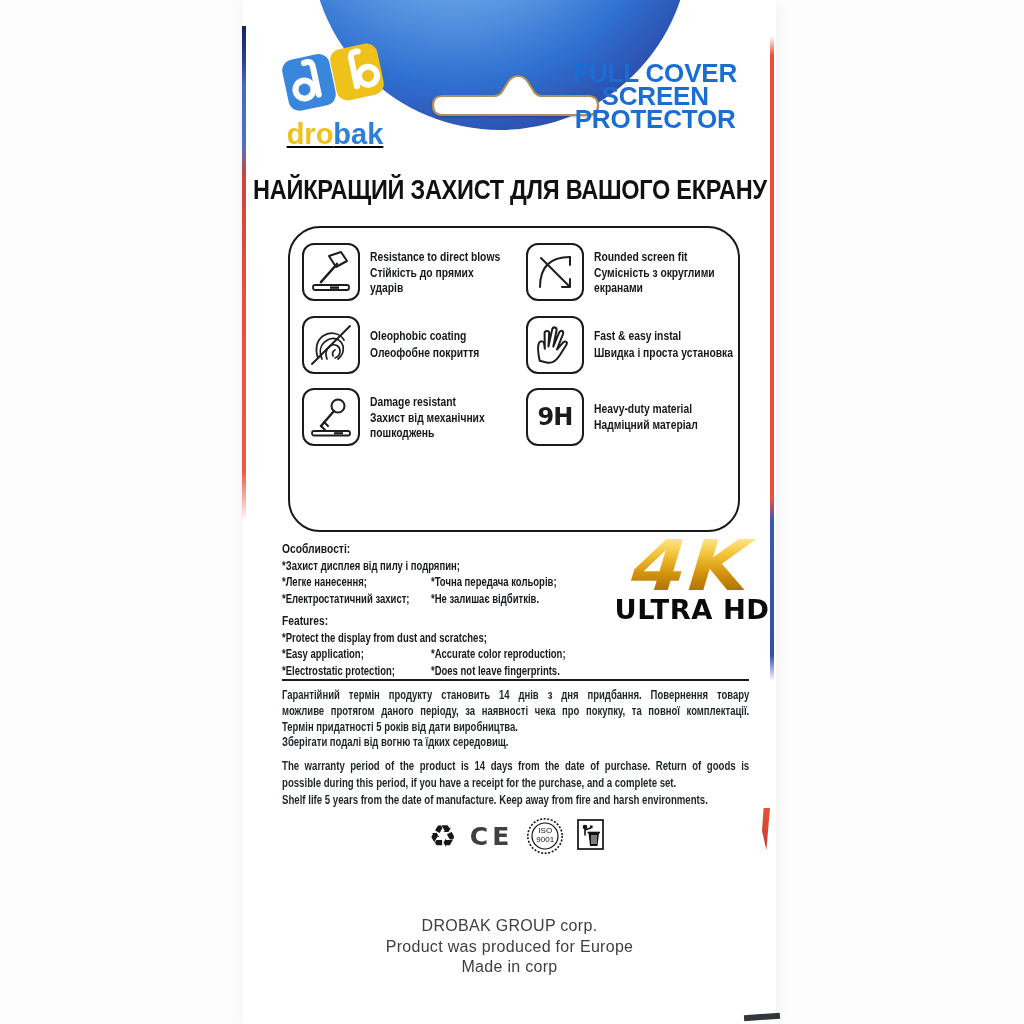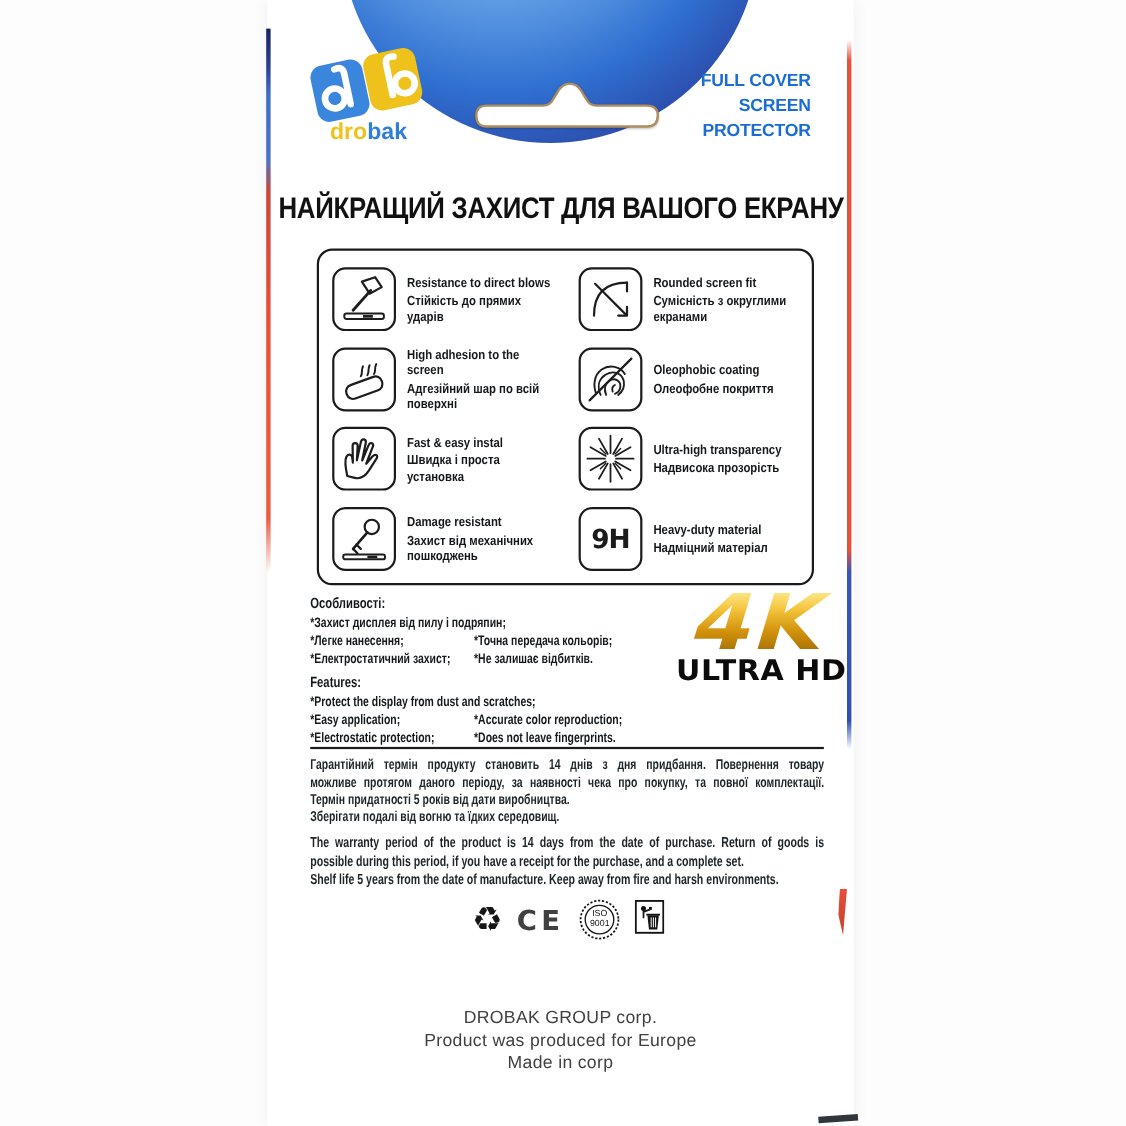--- a/index.html
+++ b/index.html
@@ -13,29 +13,29 @@
   }
   
   .sphere{
     position:absolute;left:67px;top:-250px;width:380px;height:380px;border-radius:50%;
     background:radial-gradient(circle at 38% 30%, #eef6fc 0%, #b9d7f1 14%, #5f9ce4 38%, #2f6fd0 62%, #2c49a8 82%, #2d2f8e 100%);
   }
   
   .slot{position:absolute;left:187px;top:72px;width:172px;height:50px;filter:drop-shadow(0 1px 1px rgba(0,0,0,.25));}
   
   .logo{position:absolute;left:34px;top:36px;width:116px;height:86px;}
-  .wordmark{position:absolute;left:30px;top:108px;width:124px;text-align:center;font-size:21px;font-weight:600;letter-spacing:0;}
+  .wordmark{position:absolute;left:30px;top:118px;width:124px;text-align:center;font-size:29px;font-weight:600;letter-spacing:0;text-decoration:underline;}
   .wm-l{color:#efc11b;} .wm-r{color:#2f7fd8;}
   
-  .tagline{position:absolute;right:39px;top:62px;text-align:right;color:#1a6ed3;font-weight:700;font-size:16px;line-height:23px;letter-spacing:-0.2px;}
+  .tagline{position:absolute;right:39px;top:62px;text-align:center;color:#1a6ed3;font-weight:700;font-size:26px;line-height:23px;letter-spacing:-0.2px;}
   
   .heading{position:absolute;left:267px;top:190px;transform:translate(-50%,-50%) scaleX(.87);
     white-space:nowrap;font-size:27px;font-weight:800;color:#111;letter-spacing:-0.3px;}
   
-  .fbox{position:absolute;left:45px;top:226px;width:452px;height:306px;border:2.5px solid #1a1a1a;border-radius:14px;
+  .fbox{position:absolute;left:45px;top:226px;width:452px;height:306px;border:2.5px solid #1a1a1a;border-radius:32px;
     box-sizing:border-box;display:grid;grid-template-columns:224px 1fr;grid-auto-rows:72.5px;padding:8px 0 8px 12px;}
   .fitem{display:flex;align-items:center;gap:10px;}
   .icon-frame{flex:0 0 auto;width:58px;height:58px;border:2.4px solid #1b1b1b;border-radius:12px;
     box-sizing:border-box;display:flex;align-items:center;justify-content:center;background:#fff;}
   .nine-h{font-family:"DejaVu Sans",sans-serif;font-size:24px;font-weight:bold;color:#1b1b1b;letter-spacing:-1px;}
   .ft-text{transform:scaleX(.86);transform-origin:0 50%;width:186px;}
   .ft-en{font-size:12px;font-weight:700;color:#14181b;line-height:14.5px;}
   .ft-uk{font-size:12px;font-weight:700;color:#14181b;line-height:14.5px;margin-top:2px;}
   svg.lineart{stroke:#1d1d1d;fill:none;stroke-linecap:round;stroke-linejoin:round;}
   
@@ -139,34 +139,20 @@
           <path d="M9 9 L37 37" stroke-width="2"></path>
           <path d="M38 8 V16 M30 38 H38 V30" stroke-width="2"></path>
         </svg>
       </span>
       <span class="ft-text">
         <div class="ft-en">Rounded screen fit</div>
         <div class="ft-uk">Сумісність з округлими екранами</div>
       </span>
     </div>
 
-    <div class="fitem">
-      <span class="icon-frame">
-        <svg class="lineart" width="46" height="46" viewBox="0 0 46 46">
-          <rect x="6" y="24" width="34" height="13" rx="6" transform="rotate(-20 23 30)" stroke-width="2"></rect>
-          <path d="M20 20 c2 -3 0 -5 2 -9" stroke-width="1.8"></path>
-          <path d="M26 19 c2 -3 0 -5 2 -9" stroke-width="1.8"></path>
-          <path d="M32 18 c2 -3 0 -5 2 -9" stroke-width="1.8"></path>
-        </svg>
-      </span>
-      <span class="ft-text">
-        <div class="ft-en">High adhesion to the screen</div>
-        <div class="ft-uk">Адгезійний шар по всій поверхні</div>
-      </span>
-    </div>
 
     <div class="fitem">
       <span class="icon-frame">
         <svg class="lineart" width="46" height="46" viewBox="0 0 46 46">
           <path d="M10 36 C7 28 8 19 15 14 C22 9 32 11 36 18" stroke-width="1.7"></path>
           <path d="M14 37 C11 30 12 23 18 19 C25 14 33 17 35 24 C36 29 34 34 30 37" stroke-width="1.7"></path>
           <path d="M19 37 C17 32 18 27 22 24 C27 21 32 24 32 29 C32 33 30 35 27 36" stroke-width="1.7"></path>
           <path d="M25 34 C24 31 25 29 27 28" stroke-width="1.7"></path>
           <path d="M4 42 L42 4" stroke-width="2"></path>
         </svg>
@@ -182,38 +168,20 @@
         <svg class="lineart" width="46" height="46" viewBox="0 0 46 46">
           <path transform="rotate(14 23 23)" stroke-width="2" d="M12 42 C9 36 6 29 7 25 C8 22 11 22 12 24 L14 29 L10 14 C9.5 11 14 10 14.5 13 L17 26 L16.5 9 C16.5 5 21 5 21 9 L21.7 25 L24 10 C24.5 6.5 29 7 28 11 L26 27 L30 19 C32 16 35 17 34 20 L30 32 C28 38 25 42 19 42 Z"></path>
         </svg>
       </span>
       <span class="ft-text">
         <div class="ft-en">Fast &amp; easy instal</div>
         <div class="ft-uk">Швидка і проста установка</div>
       </span>
     </div>
 
-    <div class="fitem">
-      <span class="icon-frame">
-        <svg class="lineart" width="46" height="46" viewBox="0 0 46 46">
-          <g stroke-width="1.6">
-            <path d="M28 23 L44 23 M18 23 L2 23 M23 18 L23 2 M23 28 L23 44"></path>
-            <path d="M27.3 20.5 L41.2 12.5 M20.5 18.7 L12.5 4.8 M18.7 25.5 L4.8 33.5 M25.5 27.3 L33.5 41.2"></path>
-            <path d="M25.5 18.7 L33.5 4.8 M18.7 20.5 L4.8 12.5 M20.5 27.3 L12.5 41.2 M27.3 25.5 L41.2 33.5"></path>
-          </g>
-          <g stroke-width="1.3">
-            <path d="M27.2 18.8 L32.2 13.8 M18.8 18.8 L13.8 13.8 M18.8 27.2 L13.8 32.2 M27.2 27.2 L32.2 32.2"></path>
-          </g>
-        </svg>
-      </span>
-      <span class="ft-text">
-        <div class="ft-en">Ultra-high transparency</div>
-        <div class="ft-uk">Надвисока прозорість</div>
-      </span>
-    </div>
 
     <div class="fitem">
       <span class="icon-frame">
         <svg class="lineart" width="46" height="46" viewBox="0 0 46 46">
           <circle cx="30" cy="12" r="6.5" stroke-width="2"></circle>
           <path d="M26 17 L13 32" stroke-width="2.4"></path>
           <path d="M16 28 l4 4 M13 32 l4 4" stroke-width="2"></path>
           <rect x="4" y="37" width="38" height="4.5" rx="2" stroke-width="1.8"></rect>
           <rect x="26" y="38.2" width="9" height="2.2" fill="#1d1d1d" stroke="none"></rect>
         </svg>

